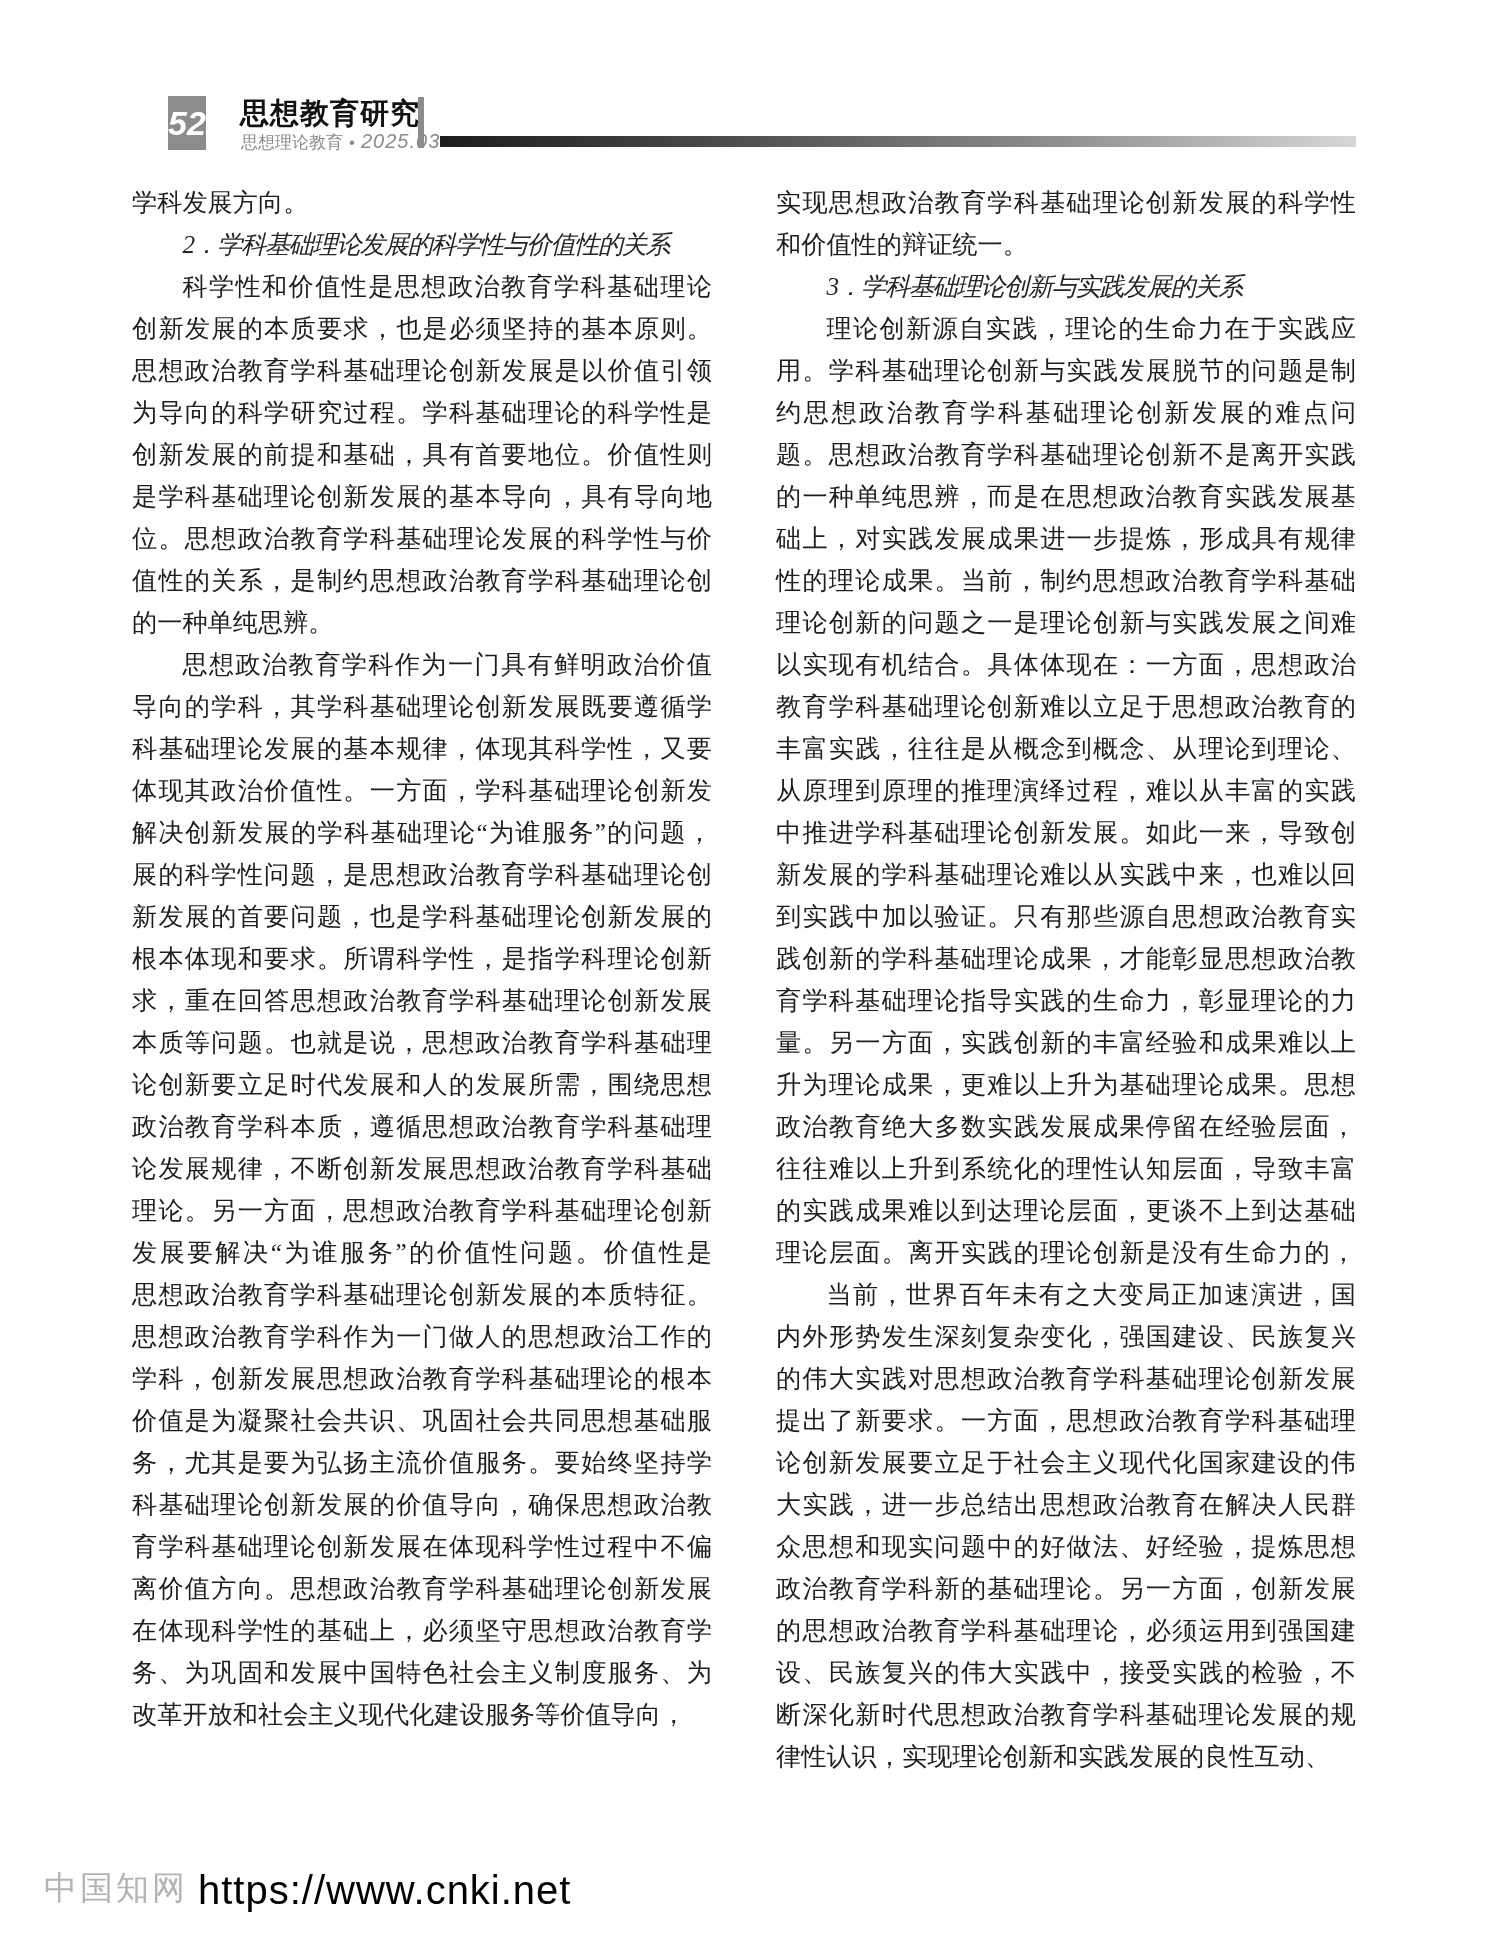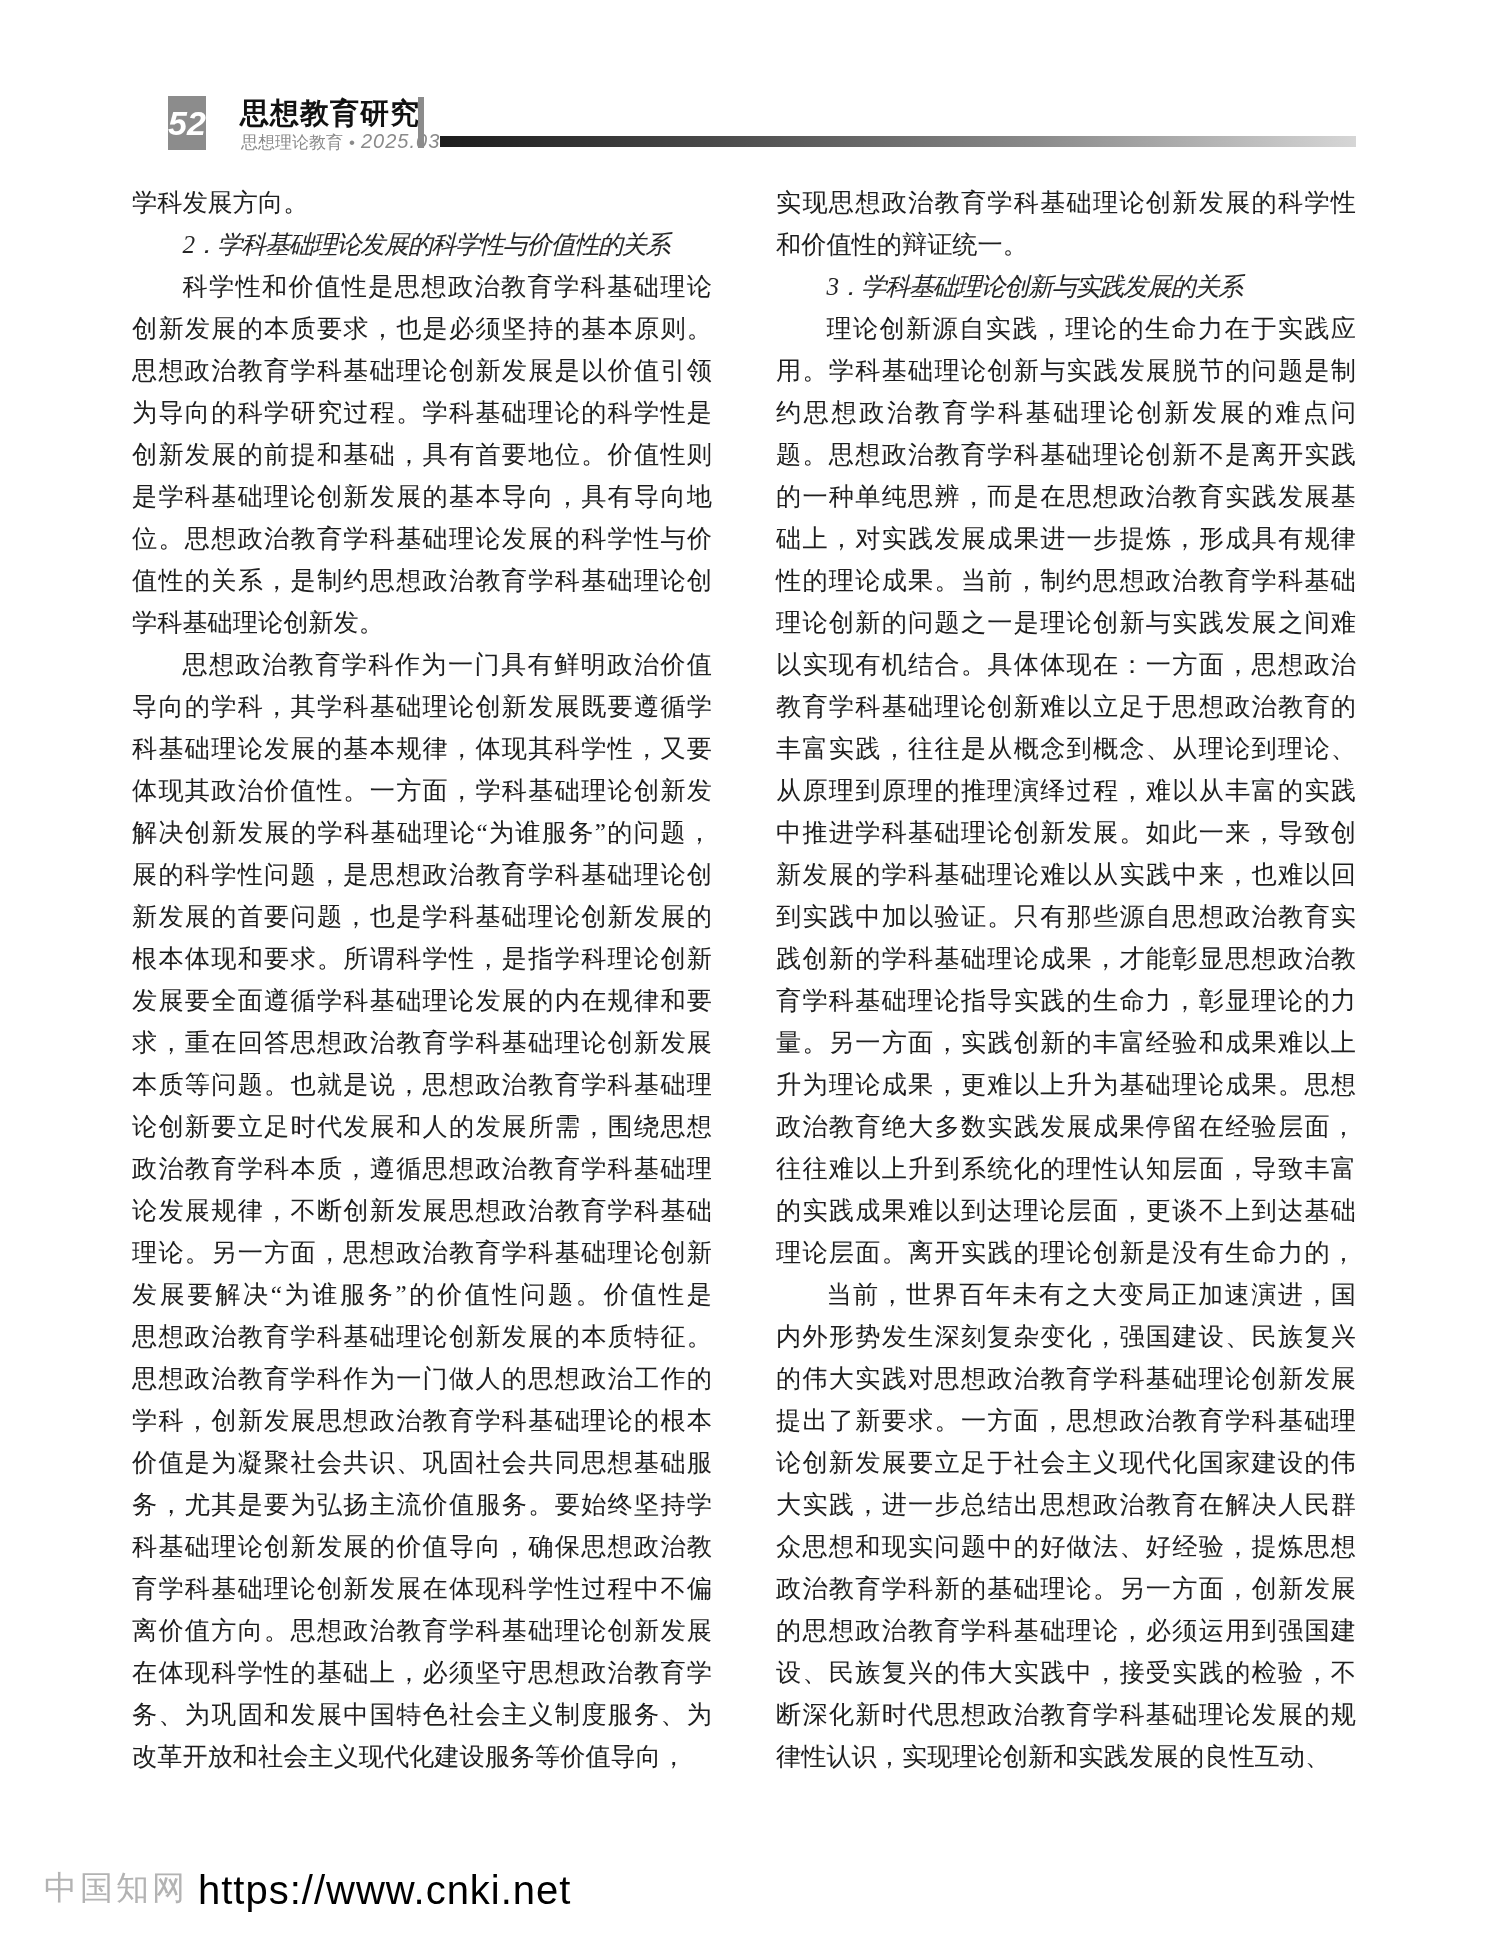--- a/index.html
+++ b/index.html
@@ -85,30 +85,29 @@
       <div class="line e">学科发展方向。</div>
       <div class="line i k e">2．学科基础理论发展的科学性与价值性的关系</div>
       <div class="line i">科学性和价值性是思想政治教育学科基础理论</div>
       <div class="line">创新发展的本质要求，也是必须坚持的基本原则。</div>
       <div class="line">思想政治教育学科基础理论创新发展是以价值引领</div>
       <div class="line">为导向的科学研究过程。学科基础理论的科学性是</div>
       <div class="line">创新发展的前提和基础，具有首要地位。价值性则</div>
       <div class="line">是学科基础理论创新发展的基本导向，具有导向地</div>
       <div class="line">位。思想政治教育学科基础理论发展的科学性与价</div>
       <div class="line">值性的关系，是制约思想政治教育学科基础理论创</div>
-      <div class="line e">学科基础理论创新发。</div>
+      <div class="line e">的一种单纯思辨。</div>
       <div class="line i">思想政治教育学科作为一门具有鲜明政治价值</div>
       <div class="line">导向的学科，其学科基础理论创新发展既要遵循学</div>
       <div class="line">科基础理论发展的基本规律，体现其科学性，又要</div>
       <div class="line">体现其政治价值性。一方面，学科基础理论创新发</div>
       <div class="line">解决创新发展的学科基础理论“为谁服务”的问题，</div>
       <div class="line">展的科学性问题，是思想政治教育学科基础理论创</div>
       <div class="line">新发展的首要问题，也是学科基础理论创新发展的</div>
       <div class="line">根本体现和要求。所谓科学性，是指学科理论创新</div>
-      <div class="line">发展要全面遵循学科基础理论发展的内在规律和要</div>
       <div class="line">求，重在回答思想政治教育学科基础理论创新发展</div>
       <div class="line">本质等问题。也就是说，思想政治教育学科基础理</div>
       <div class="line">论创新要立足时代发展和人的发展所需，围绕思想</div>
       <div class="line">政治教育学科本质，遵循思想政治教育学科基础理</div>
       <div class="line">论发展规律，不断创新发展思想政治教育学科基础</div>
       <div class="line">理论。另一方面，思想政治教育学科基础理论创新</div>
       <div class="line">发展要解决“为谁服务”的价值性问题。价值性是</div>
       <div class="line">思想政治教育学科基础理论创新发展的本质特征。</div>
       <div class="line">思想政治教育学科作为一门做人的思想政治工作的</div>
       <div class="line">学科，创新发展思想政治教育学科基础理论的根本</div>

